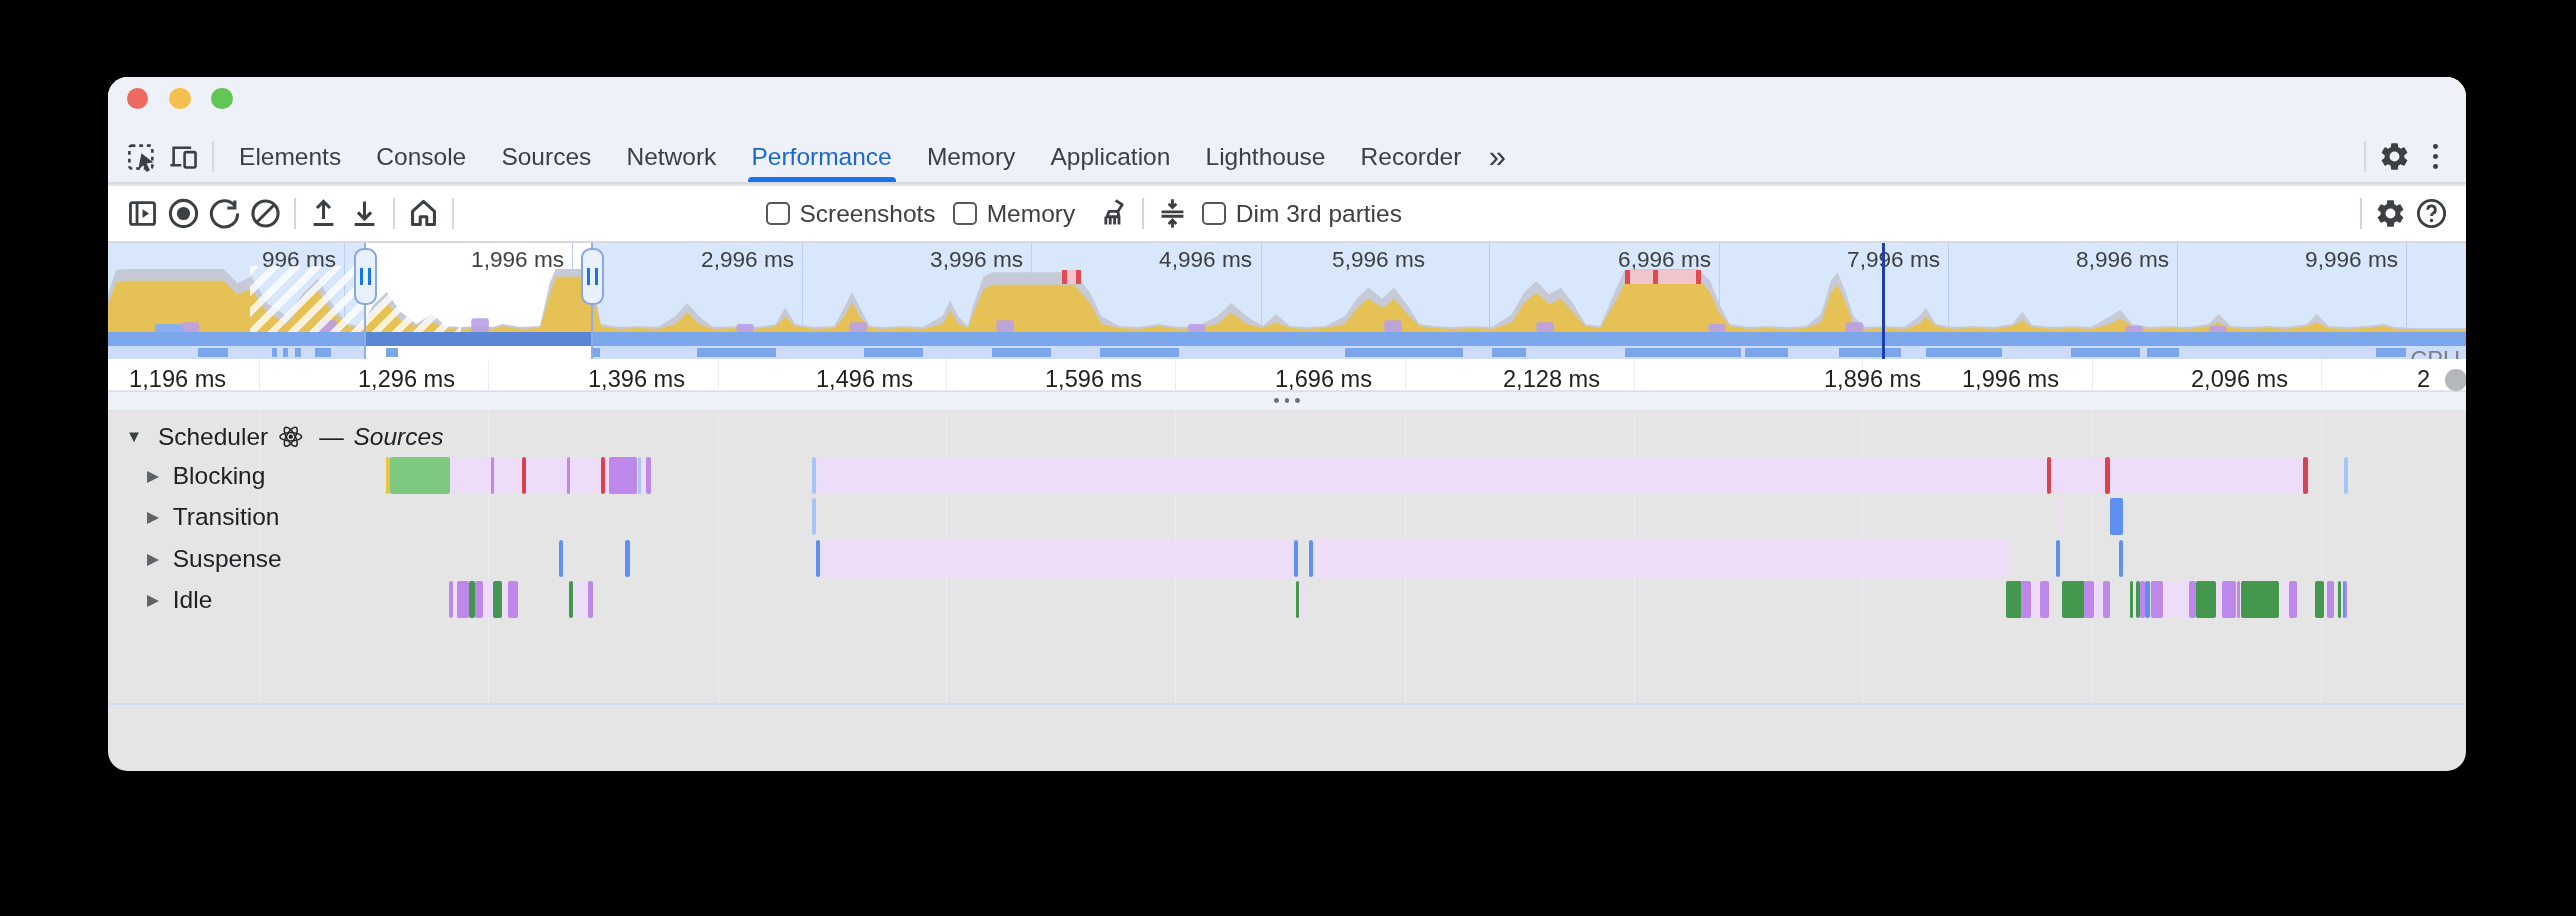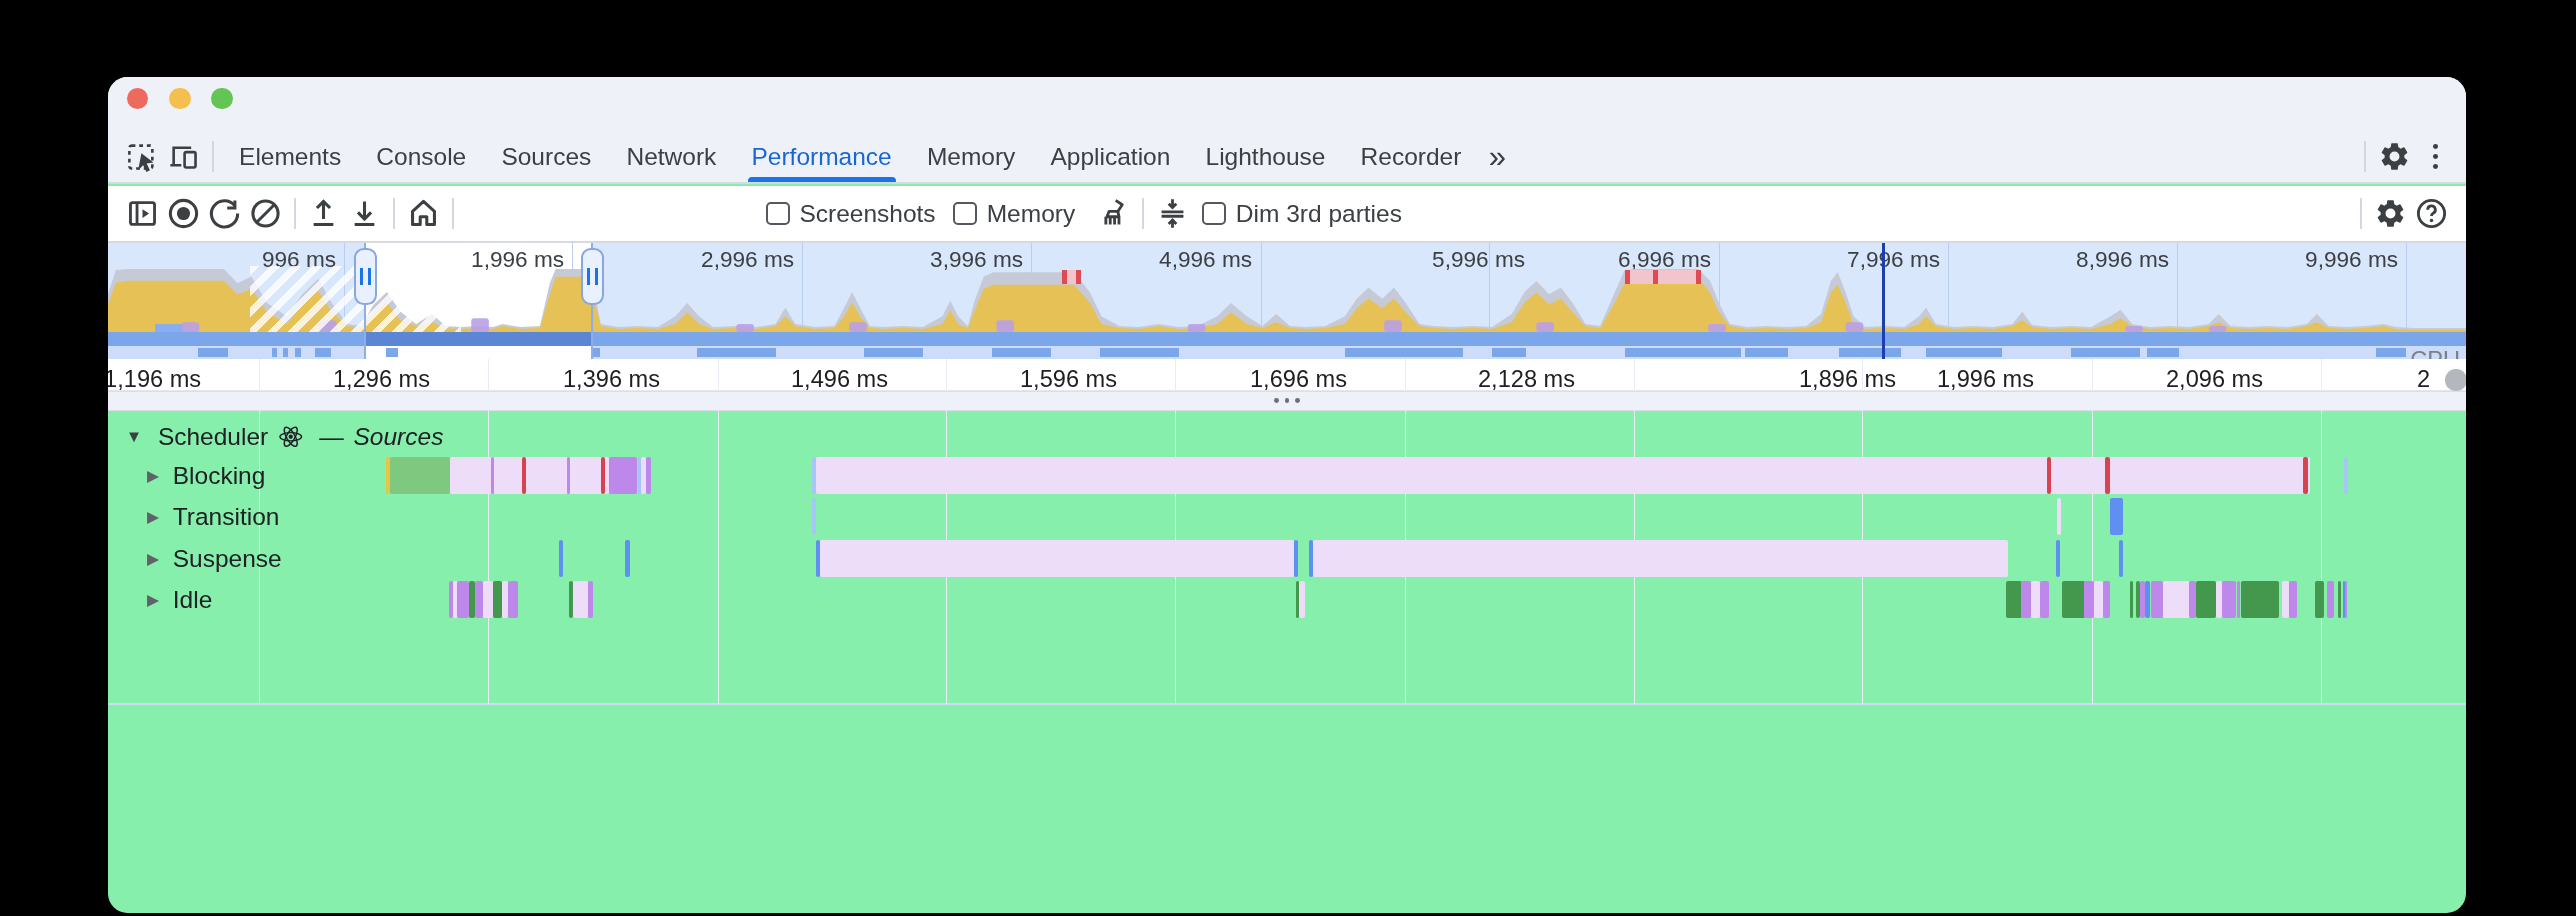--- a/index.html
+++ b/index.html
@@ -1,18 +1,18 @@
 <!DOCTYPE html>
 <html><head>
 <meta charset="utf-8">
 <style>
   html,body{margin:0;padding:0;background:#000;}
   *{box-sizing:border-box;font-family:"Liberation Sans","DejaVu Sans",sans-serif;}
   #canvas{position:relative;width:2576px;height:917px;background:#000;overflow:hidden;}
-  #window{position:absolute;left:108px;top:77px;width:2358px;height:836px;background:#86efac;
+  #window{position:absolute;left:108px;top:77px;width:2358px;height:694px;background:#e5e5e5;
           border-radius:19.6px;overflow:hidden;box-shadow:0 23.6px 69px rgba(0,0,0,.65);}
   
   #header{position:absolute;left:0;top:0;width:100%;height:107px;background:#eef1f8;border-bottom:2px solid #d6d9e1;}
   .tlight{position:absolute;top:10.8px;width:21.6px;height:21.6px;border-radius:50%;}
   #tabrow{position:absolute;left:13.7px;right:9.8px;bottom:0;height:51px;display:flex;align-items:center;}
   .iconbtn{width:41px;height:45px;display:flex;align-items:center;justify-content:center;flex:0 0 auto;}
   .vsep{width:2px;height:31px;background:#d3d7df;margin:0 7.9px;flex:0 0 auto;}
   .tab{position:relative;height:51px;display:flex;align-items:center;padding:0 3.9px;margin:0 13.7px;
        font-size:24.5px;color:#3c4043;white-space:nowrap;cursor:default;flex:0 0 auto;}
   .tab.selected{color:#1967d2;}
@@ -32,21 +32,21 @@
   .ovgrid{position:absolute;top:0;bottom:0;width:1px;background:#b9cdf0;}
   #cpulbl,#netlbl{position:absolute;right:5.9px;font-size:23.6px;font-weight:500;color:#7b8087;}
   #cpulbl{top:104px;}
   .handle{position:absolute;top:4.9px;width:22.6px;height:57px;background:#eaf1fe;border:2px solid #88a6e0;border-radius:9.8px;
           display:flex;align-items:center;justify-content:center;gap:4.9px;}
   .handle i{width:2.9px;height:17.7px;background:#1a73e8;display:block;}
   .seledge{position:absolute;top:0;bottom:0;width:2px;background:#8fadе6;background:#8fade6;}
   #playhead{position:absolute;top:0;bottom:0;width:2.9px;background:#1d3fae;}
   
   #ruler{position:absolute;left:0;top:282px;width:100%;height:32px;background:#fff;border-bottom:1px solid #e4e7ee;}
-  .rlabel{position:absolute;top:289px;font-size:23.6px;color:#1f1f1f;text-align:left;width:147px;z-index:3;}
+  .rlabel{position:absolute;top:289px;font-size:23.6px;color:#1f1f1f;text-align:center;width:147px;z-index:3;}
   .gridline{position:absolute;top:282px;height:345px;width:1px;background:#e9ecf5;z-index:1;}
   #divider{position:absolute;left:0;top:314px;width:100%;height:19.6px;background:#eef1f8;
            border-top:1px solid #dadeе8;border-top:1px solid #dadee8;border-bottom:1px solid #dadee8;z-index:5;
            display:flex;align-items:center;justify-content:center;gap:5.9px;}
   #divider i{width:4.9px;height:4.9px;border-radius:50%;background:#6b7076;}
   
   #tracks{position:absolute;left:0;top:334px;width:100%;height:293px;background:transparent;z-index:2;}
   #trackhead{position:absolute;left:17.7px;top:11.8px;display:flex;align-items:center;gap:9.8px;font-size:24.5px;color:#202124;}
   #trackhead .tri{font-size:16.7px;color:#3c4043;margin-right:5.9px;}
   #trackhead .dash{color:#202124;margin-left:5.9px;}
@@ -214,21 +214,21 @@
           <div class="ovlabel" style="left: 81px;">996 ms</div>
           <div class="ovgrid" style="left: 464px;"></div>
           <div class="ovlabel" style="left: 309px;">1,996 ms</div>
           <div class="ovgrid" style="left: 694px;"></div>
           <div class="ovlabel" style="left: 539px;">2,996 ms</div>
           <div class="ovgrid" style="left: 923px;"></div>
           <div class="ovlabel" style="left: 768px;">3,996 ms</div>
           <div class="ovgrid" style="left: 1153px;"></div>
           <div class="ovlabel" style="left: 997px;">4,996 ms</div>
           <div class="ovgrid" style="left: 1381px;"></div>
-          <div class="ovlabel" style="left: 1270px;">5,996 ms</div>
+          <div class="ovlabel" style="left: 1170px;">5,996 ms</div>
           <div class="ovgrid" style="left: 1611px;"></div>
           <div class="ovlabel" style="left: 1456px;">6,996 ms</div>
           <div class="ovgrid" style="left: 1840px;"></div>
           <div class="ovlabel" style="left: 1685px;">7,996 ms</div>
           <div class="ovgrid" style="left: 2069px;"></div>
           <div class="ovlabel" style="left: 1914px;">8,996 ms</div>
           <div class="ovgrid" style="left: 2298px;"></div>
           <div class="ovlabel" style="left: 2143px;">9,996 ms</div>
         </div>
       <svg id="cpuchart" style="position:absolute;left:0;top:22.6px;" width="2358" height="66" viewBox="0 0 2402 67" preserveAspectRatio="none">

